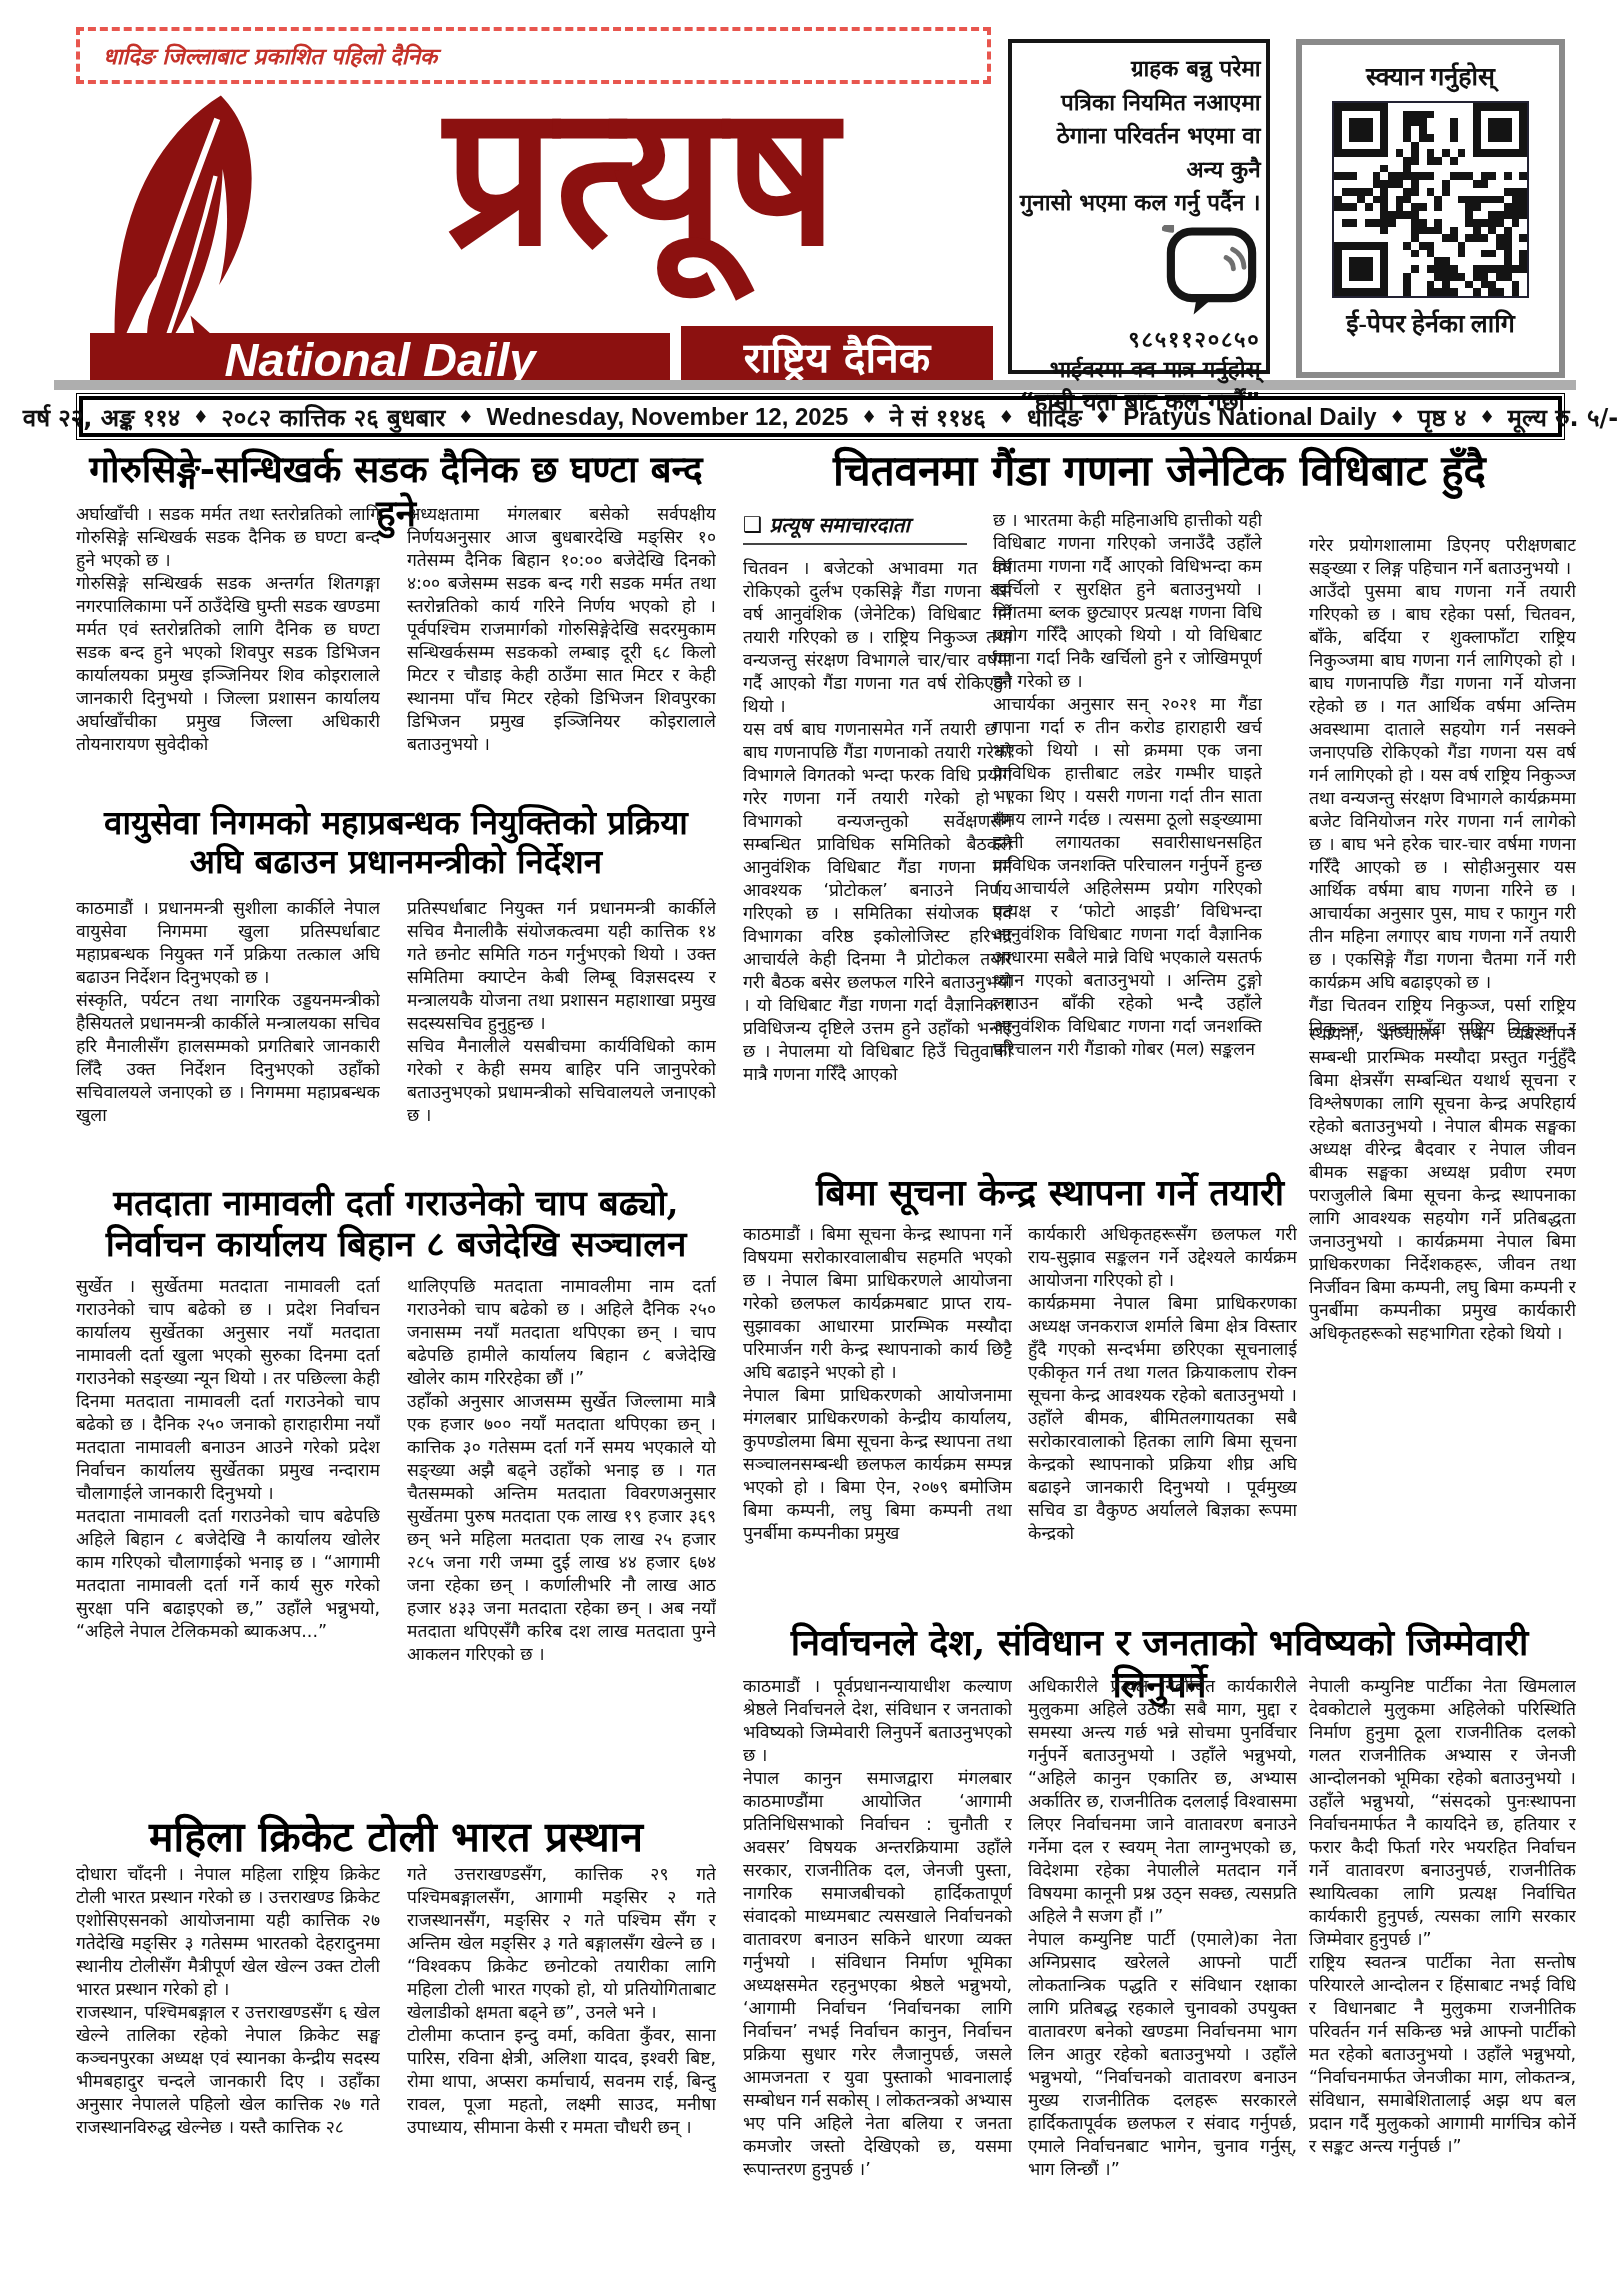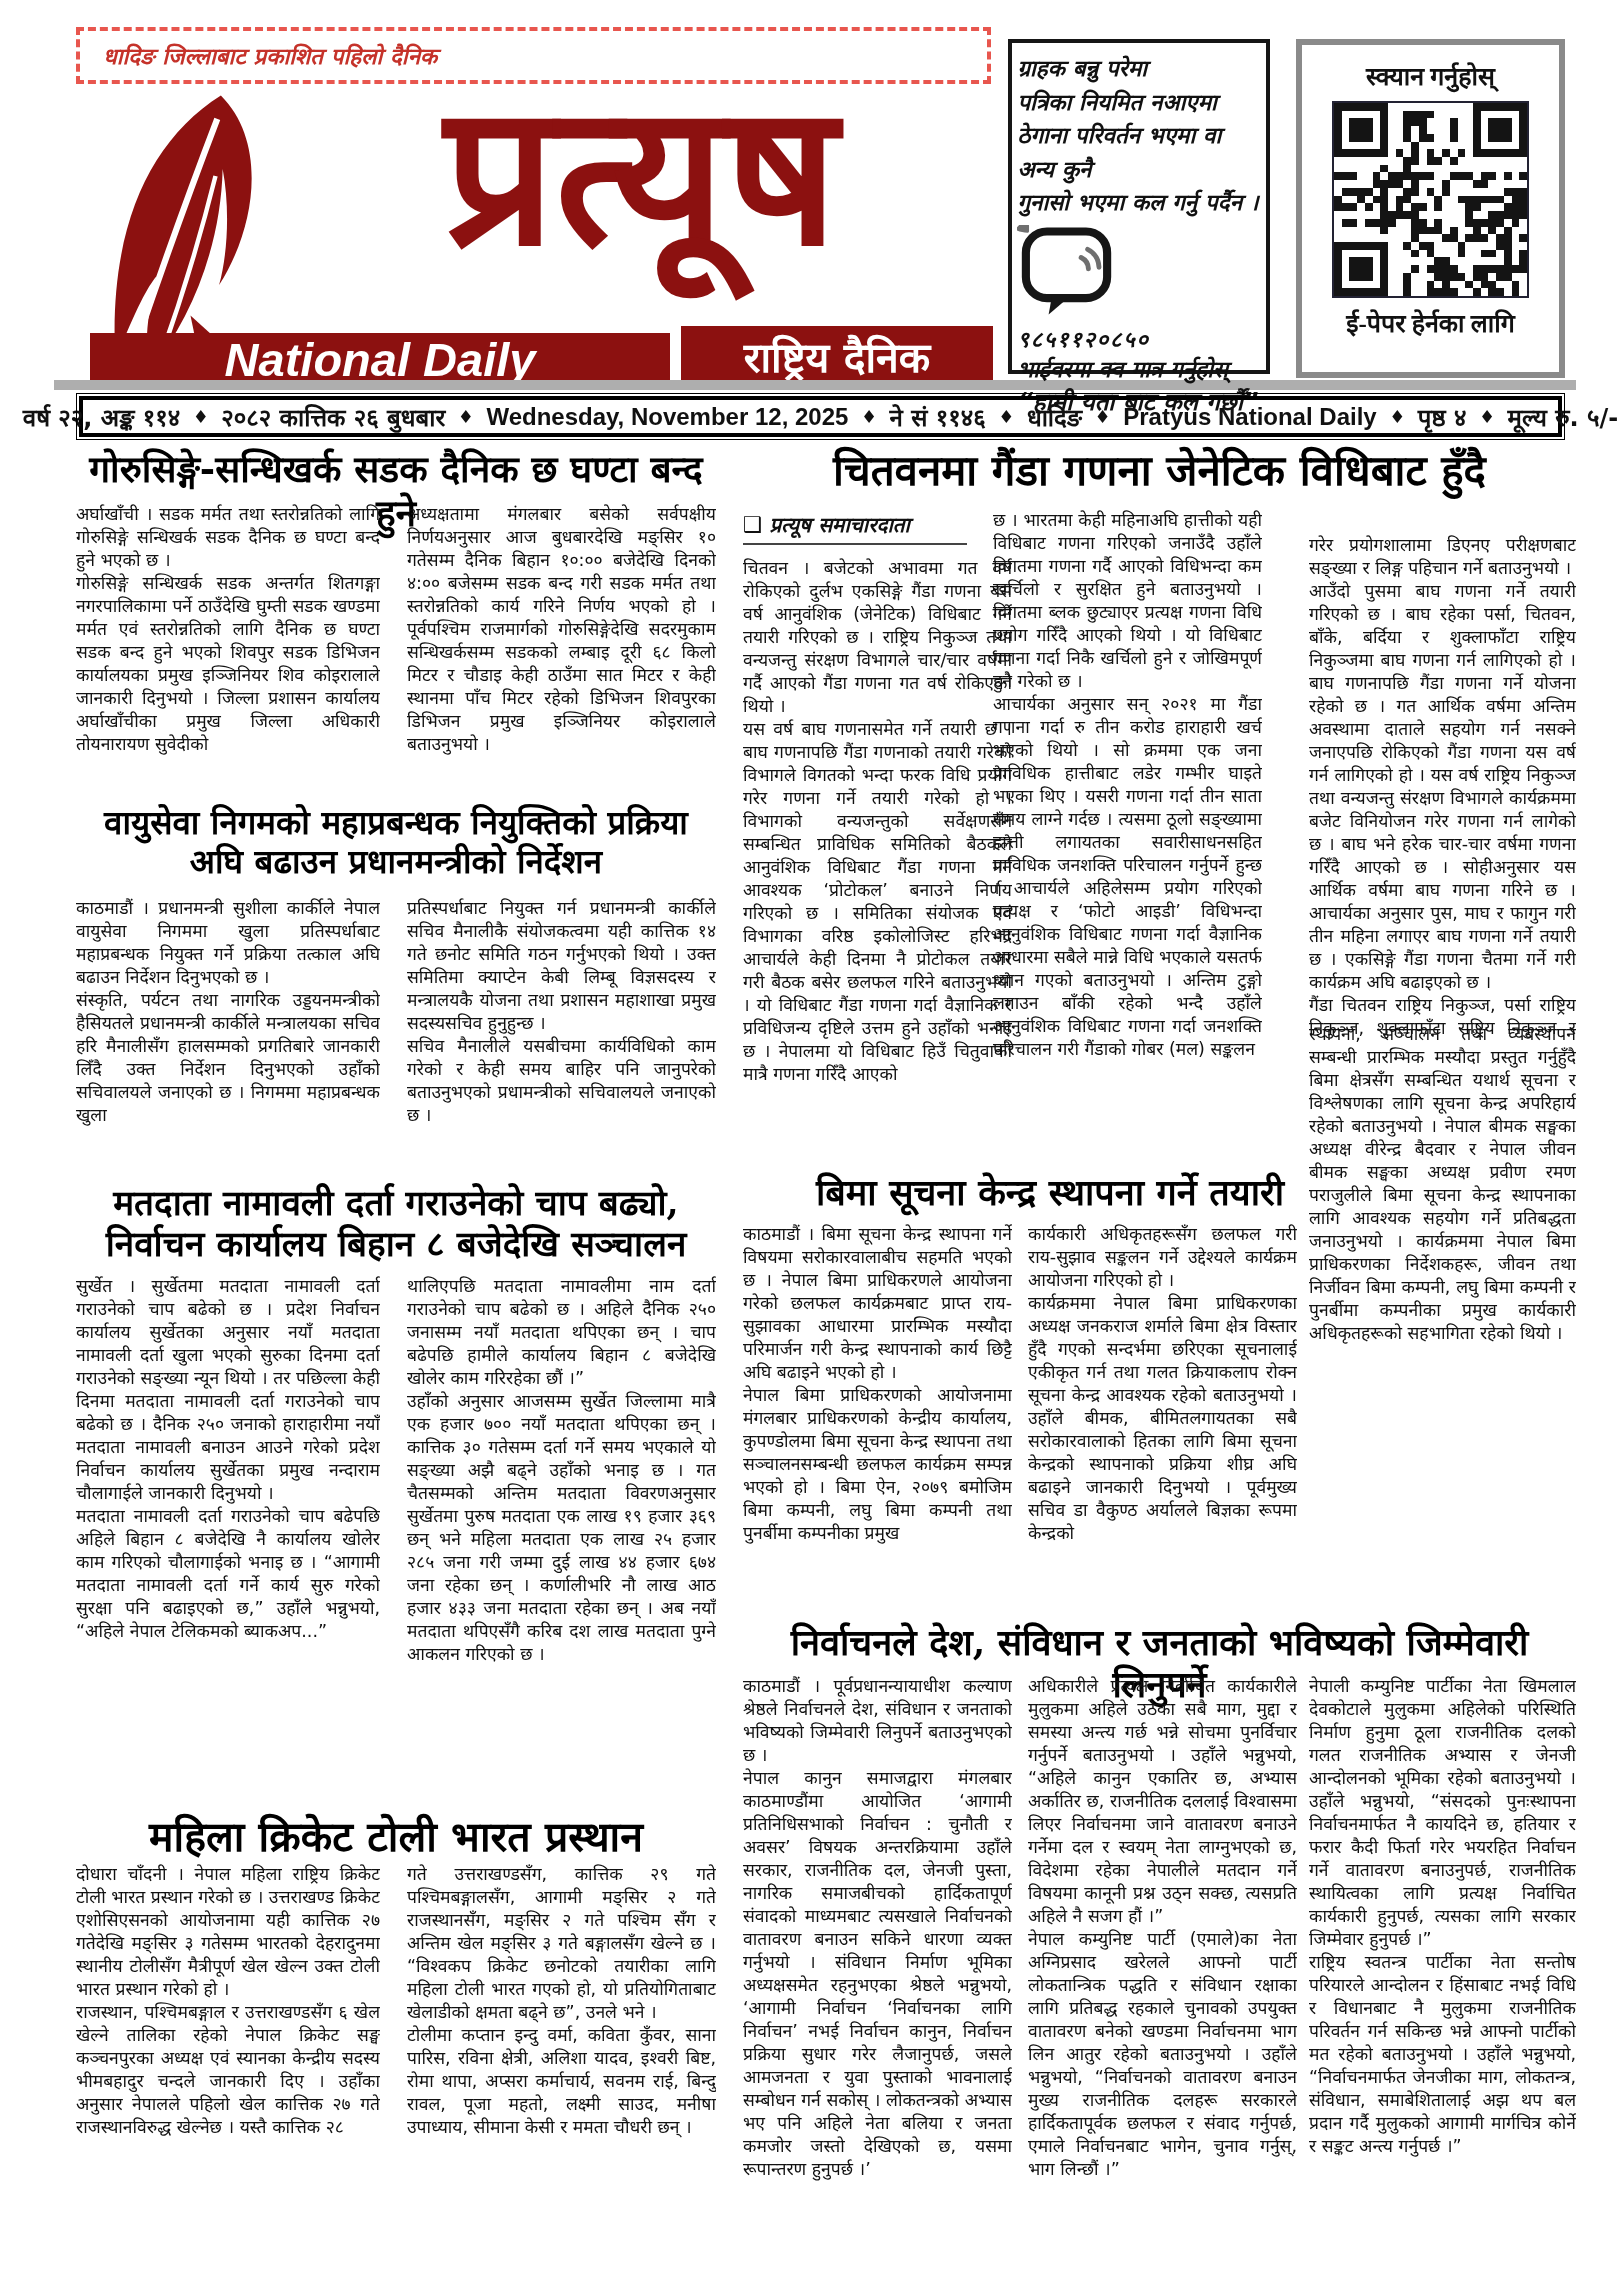--- a/index.html
+++ b/index.html
@@ -10,21 +10,21 @@
   .topbar{border:4.5px dashed #e8564e;display:flex;align-items:center;
           padding:0 23px;box-sizing:border-box;color:#c5322a;font-style:italic;font-weight:bold;font-size:22.4px;}
   
   .mast-title{color:#8c1110;font-weight:bold;font-size:195px;line-height:1;text-align:center;
               text-shadow:0 0 1.8px #fff;font-family:"DejaVu Serif","DejaVu Sans",serif;}
   .redbox{background:#8c1110;color:#fff;display:flex;align-items:center;justify-content:center;box-sizing:border-box;}
   .nd{font-family:Liberation Sans, sans-serif;font-style:italic;font-weight:bold;font-size:47px;}
   .rd{font-weight:bold;font-size:41px;}
   .graybar{background:#aeaeae;}
   
-  .cbox{border:4.5px solid #161616;box-sizing:border-box;text-align:left;padding:9px 5.4px;font-style:italic;}
+  .cbox{border:4.5px solid #161616;box-sizing:border-box;text-align:right;padding:9px 5.4px;}
   .cbox .l{font-size:22.4px;font-weight:bold;line-height:1.5;}
   .cbox .phone{font-size:22px;font-weight:bold;letter-spacing:1.8px;}
   .cbox .note{font-size:22.4px;font-weight:bold;}
   .cbox .quote{font-size:24px;font-weight:bold;}
   .qbox{border:6.3px solid #8a8a8a;box-sizing:border-box;text-align:center;padding:12.5px 5.4px;}
   .qbox .t{font-size:25px;font-weight:bold;font-family:Liberation Serif, serif;}
   .qrframe{border:2.7px solid #223;display:inline-block;line-height:0;margin:9px 0 7.2px 0;background:#fff;}
   
   .dateline{border:4.5px solid #000;outline:1.8px solid #000;outline-offset:2.7px;box-sizing:border-box;
             display:flex;align-items:center;justify-content:center;gap:12.5px;font-size:24px;font-weight:bold;white-space:nowrap;}

